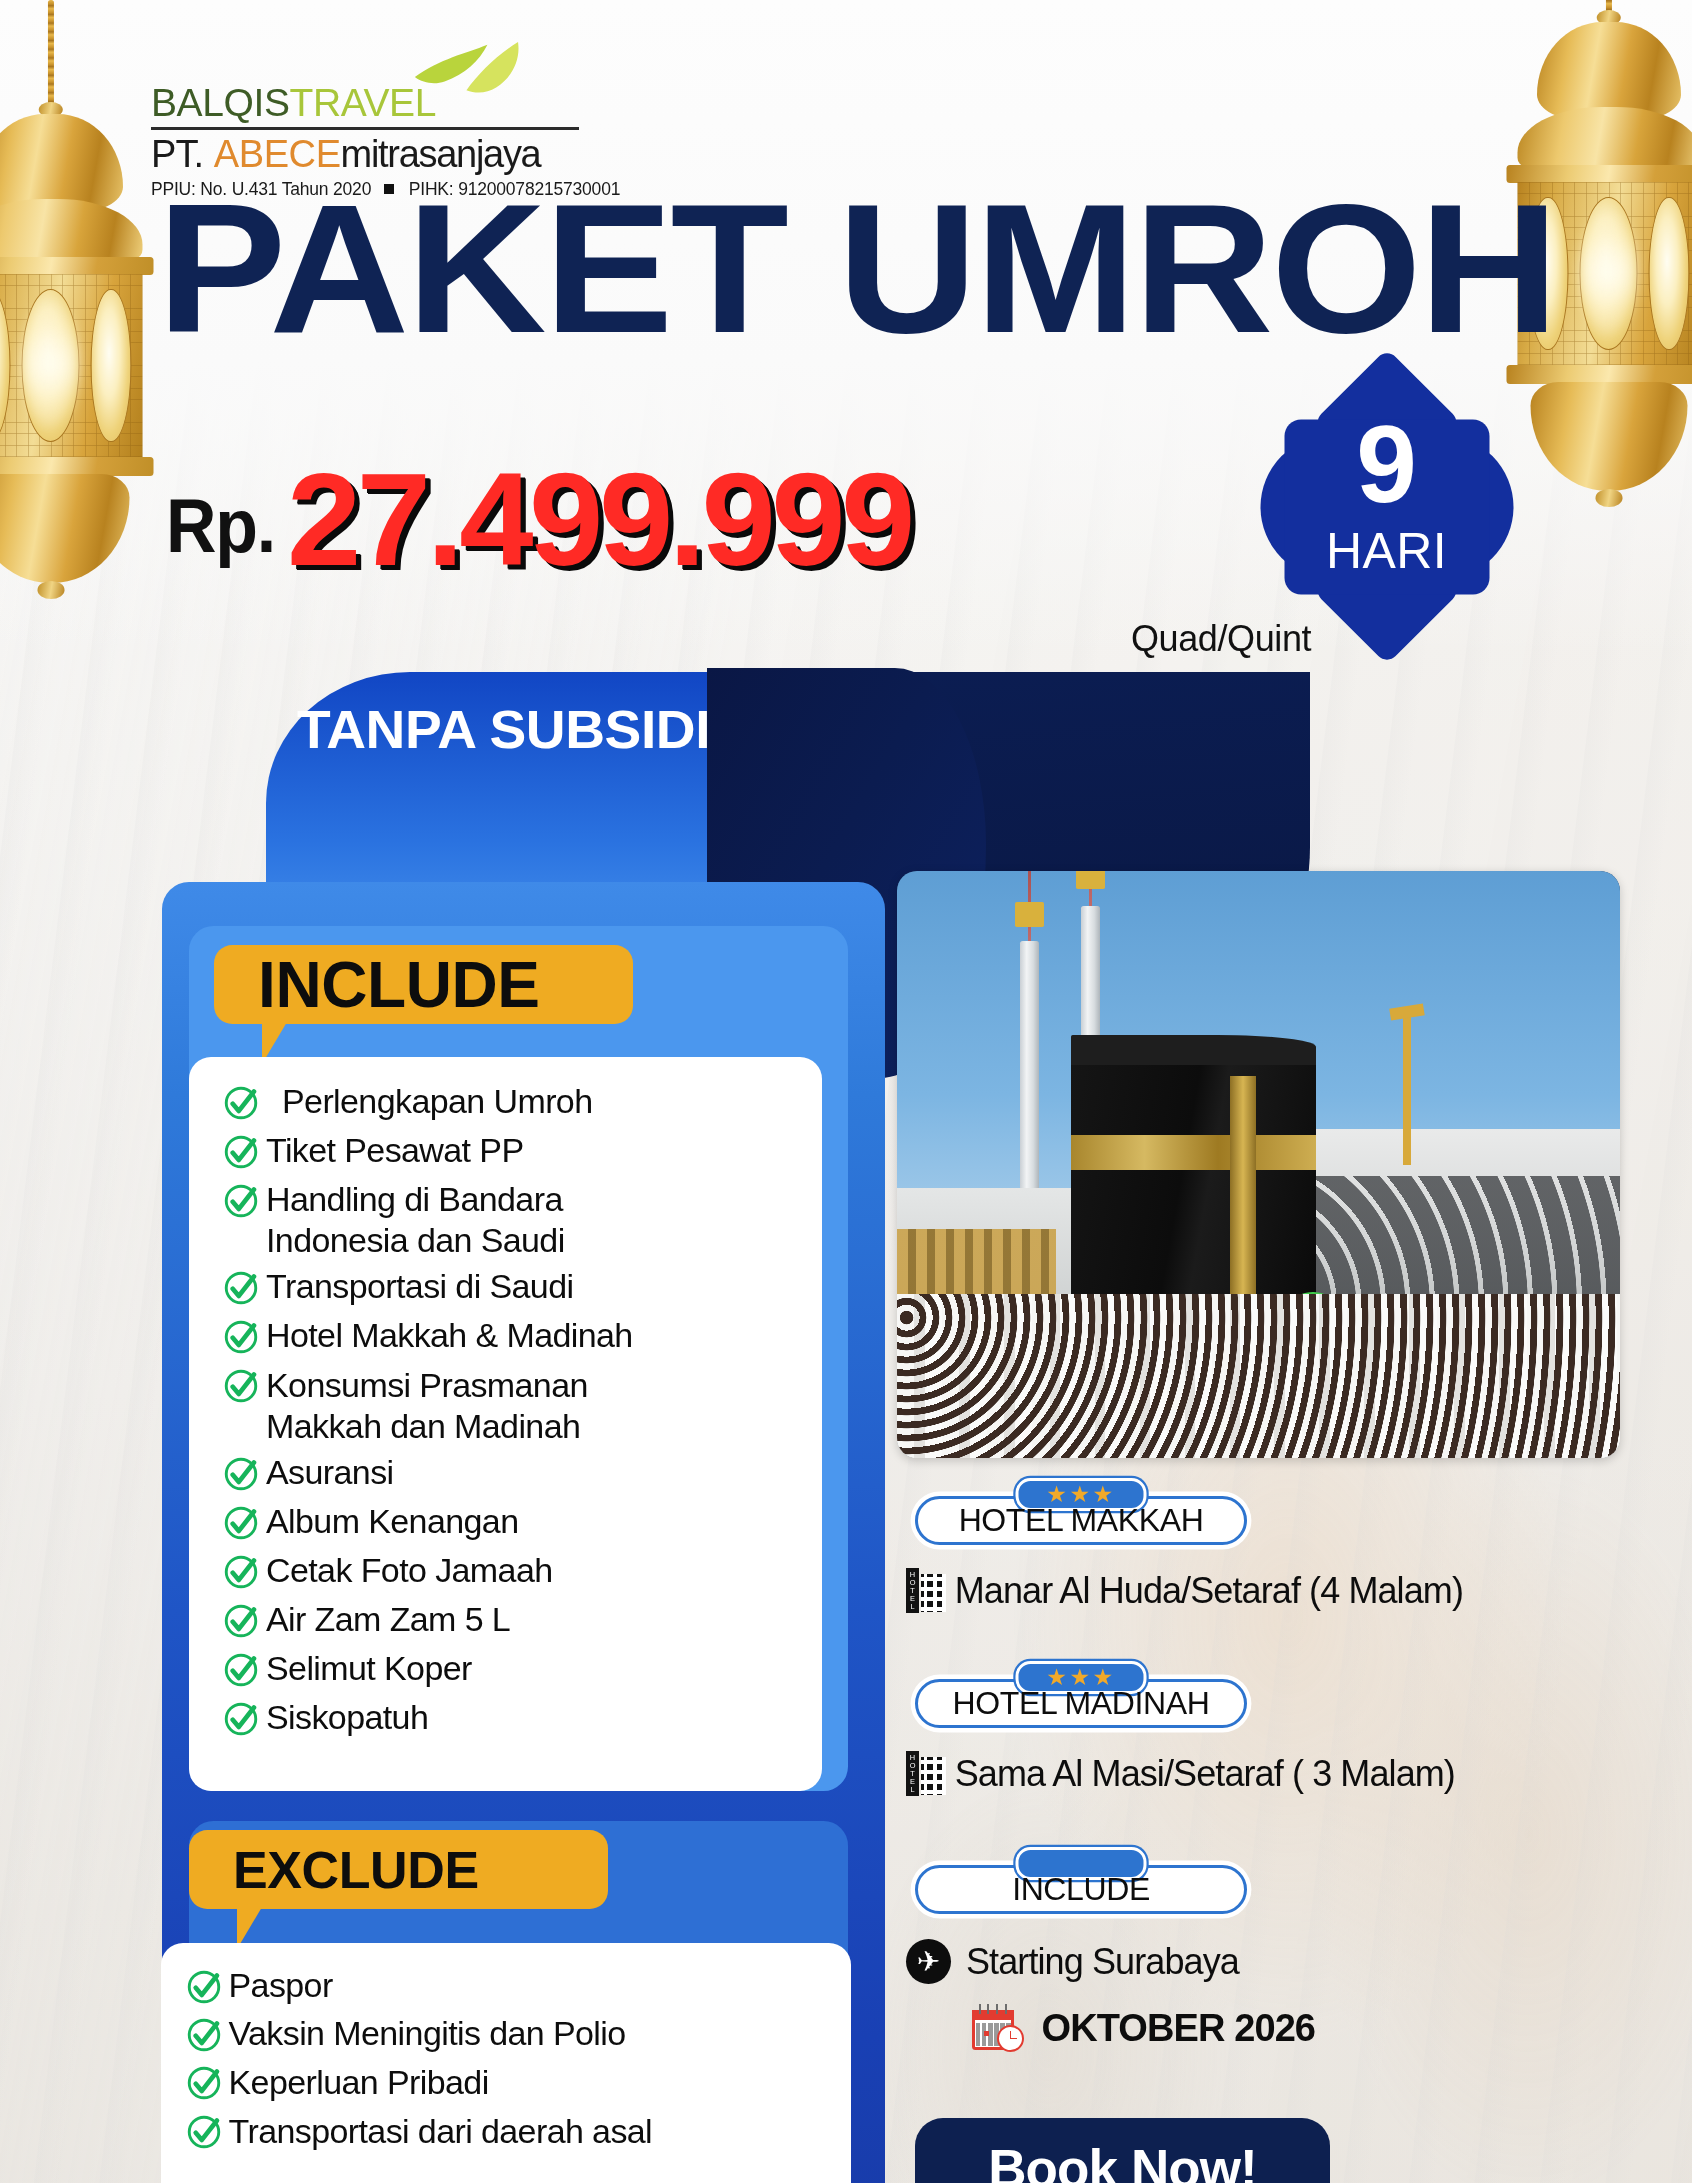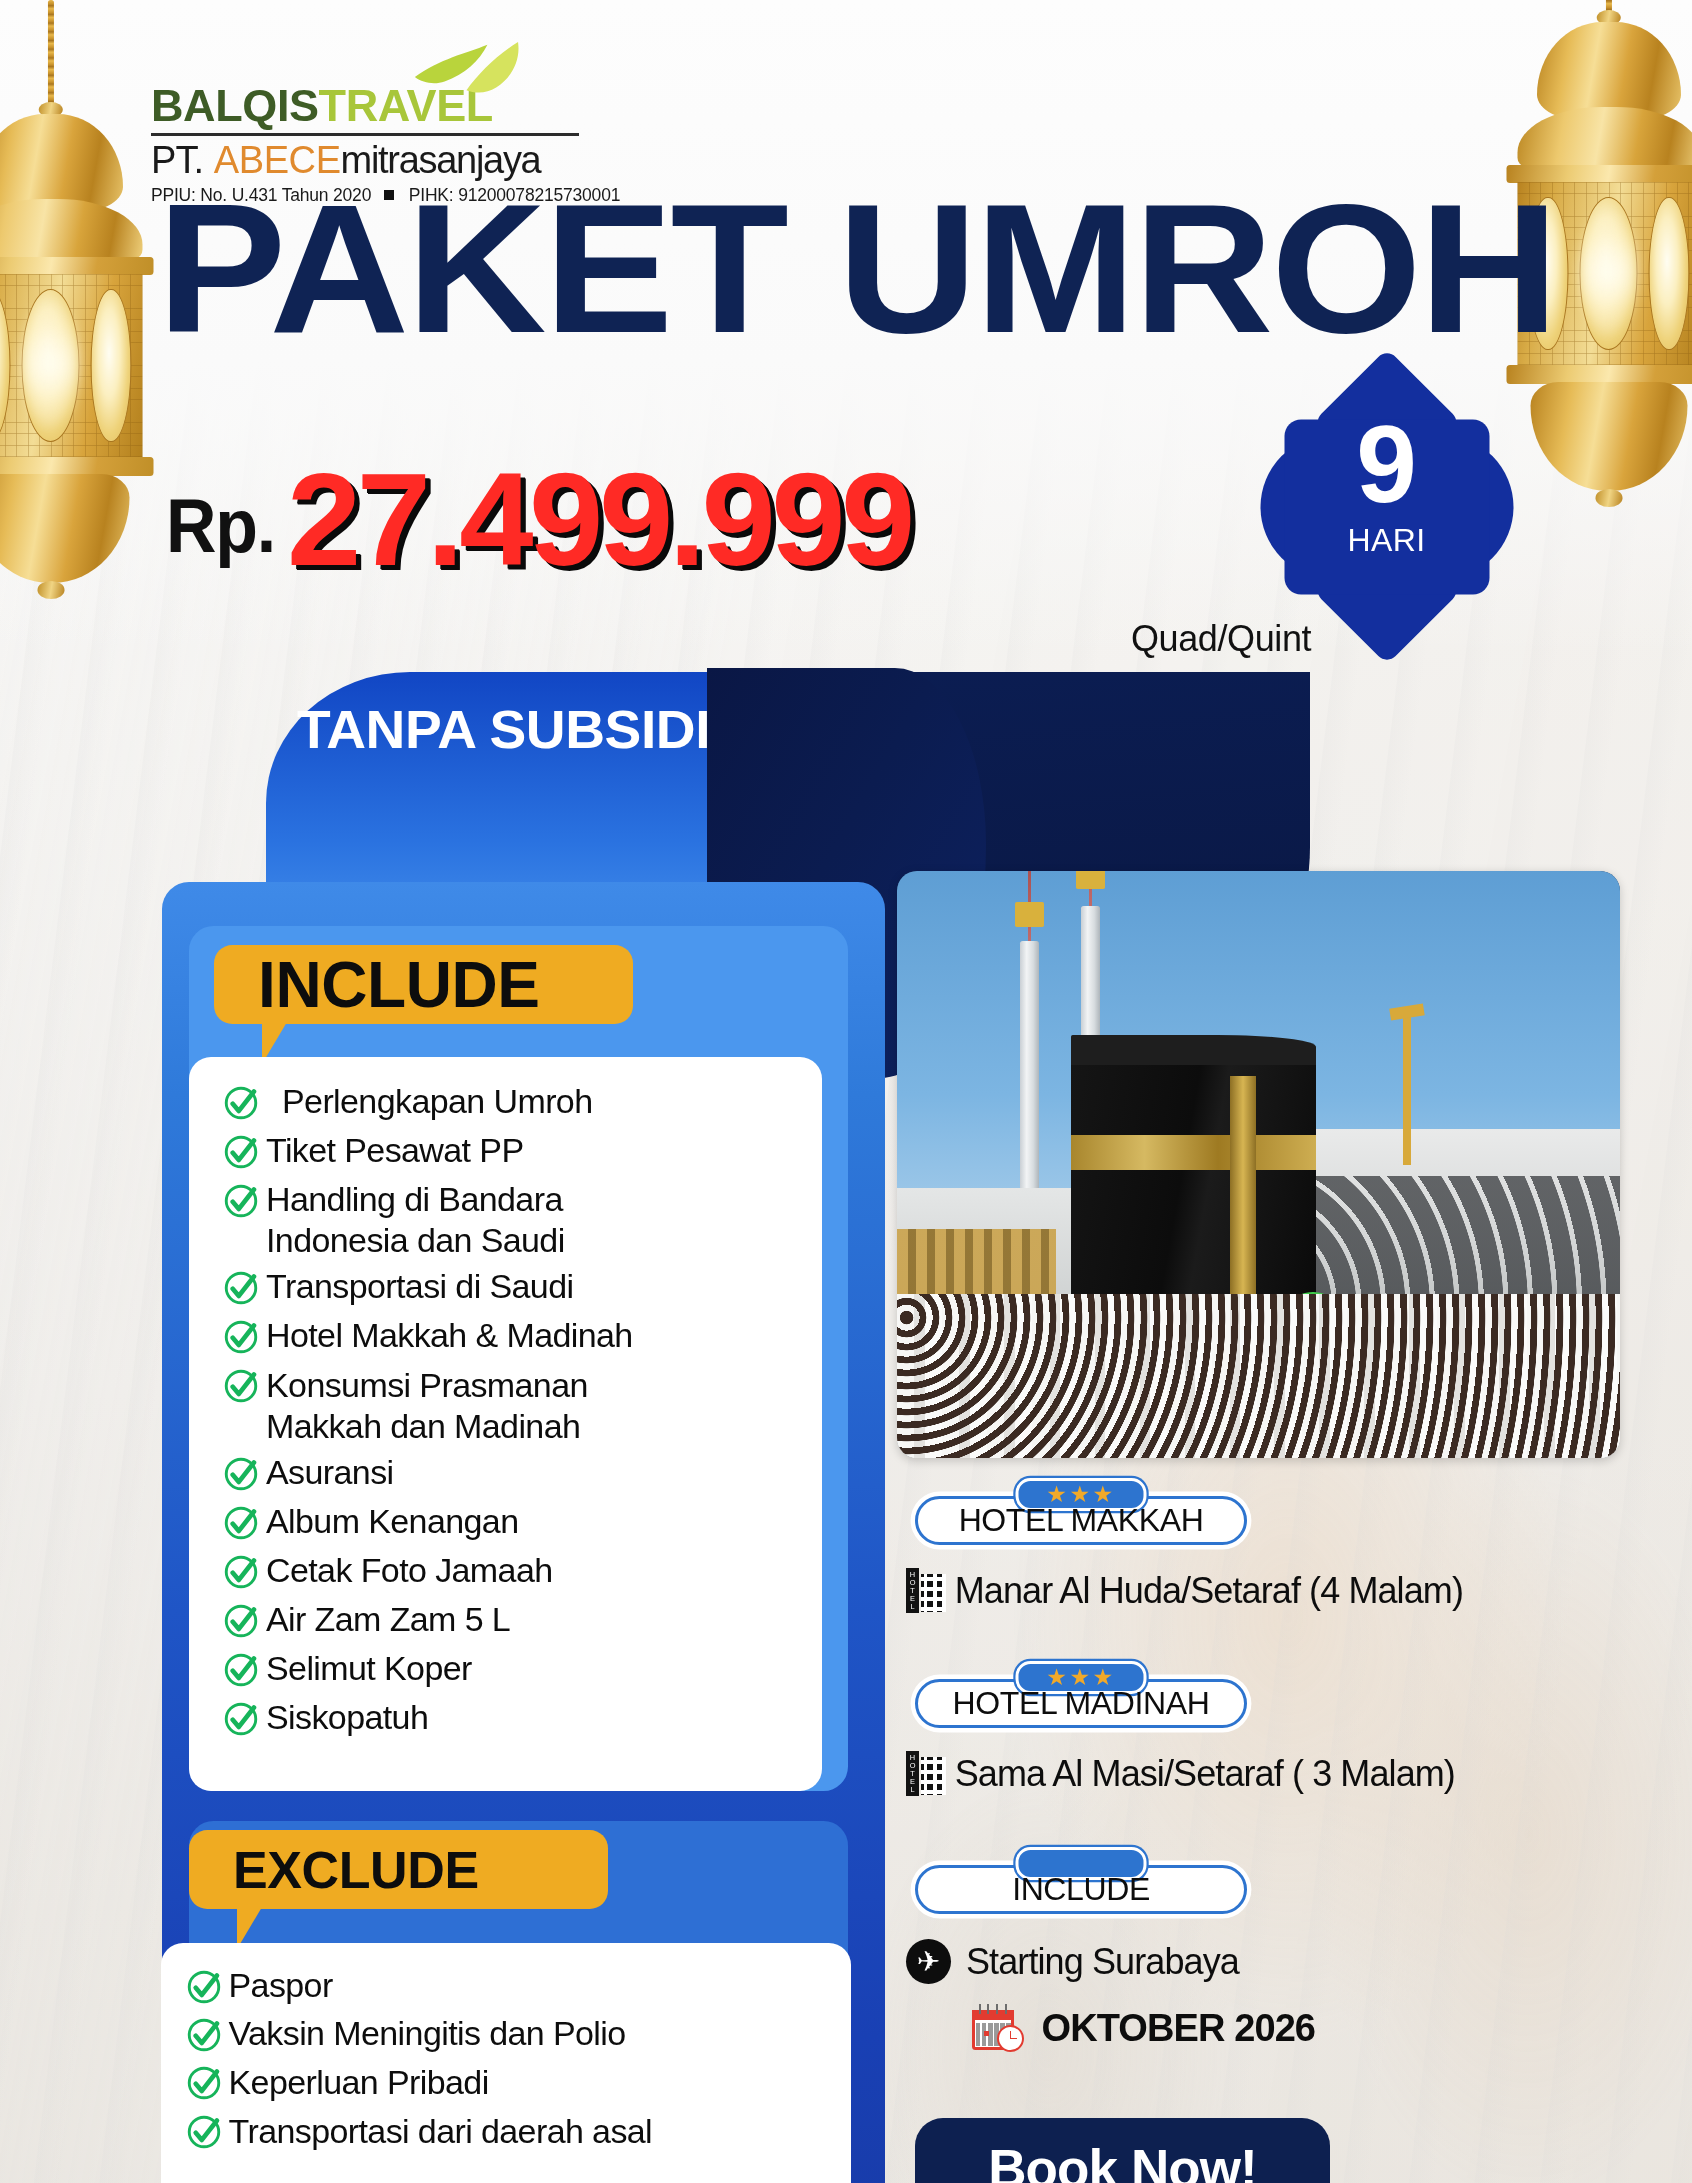--- a/index.html
+++ b/index.html
@@ -59,21 +59,21 @@
     background: linear-gradient(100deg,#b8821f 0%,#eccb72 30%,#fbe8ad 50%,#d4a03a 72%,#c08f28 100%); }
   .lan-bowl { position:absolute; left:50%; transform:translateX(-50%);
     border-radius: 18% 18% 50% 50% / 22% 22% 80% 80%;
     background: linear-gradient(100deg,#b8821f 0%,#e6bb56 24%,#f6de96 42%,#d9a43c 62%,#b8821f 80%,#e8c46a 100%); }
   .lan-tip { position:absolute; left:50%; transform:translateX(-50%); border-radius:50%;
     background: linear-gradient(100deg,#c08f28,#f0d483,#b8821f); }
 
   
   .logo { position:absolute; left:151px; top:83px; width:428px; }
   .logo-swoosh { position:absolute; right:47px; top:-42px; width:118px; height:52px; }
-  .logo-row1 { font-size:45px; font-weight:700; letter-spacing:-0.4px; line-height:1;
+  .logo-row1 { font-size:39px; font-weight:400; letter-spacing:-0.4px; line-height:1;
     font-family:"Liberation Sans", sans-serif; }
   .logo-balqis { color:#3e5c26; }
   .logo-travel { color:#a8c63a; }
   .logo-rule { height:3.1px; background:#2c2c2c; margin:5.2px 0 4.4px 0; width:428px; }
   .logo-row2 { font-size:38px; line-height:1; white-space:nowrap; font-weight:400; }
   .logo-pt { color:#1a1a1a; letter-spacing:-0.9px; }
   .logo-abece { color:#e08a2e; letter-spacing:-0.4px; }
   .logo-mitra { color:#1a1a1a; letter-spacing:-1.3px; }
   .logo-row3 { margin-top:6.1px; font-size:17.5px; color:#1a1a1a; white-space:nowrap; letter-spacing:-0.2px; }
   .logo-sq { display:inline-block; width:9.6px; height:9.6px; background:#111; margin:0 15px 0 13px; vertical-align:0.9px; }
@@ -104,21 +104,21 @@
     width:205px; height:175px; background:#132f9e; border-radius:16.6px; }
   .db-round { position:absolute; left:50%; top:50%; transform:translate(-50%,-50%);
     width:253px; height:144px; background:#132f9e; border-radius:436px; }
   .db-diamond { position:absolute; left:50%; width:105px; height:105px; background:#132f9e;
     transform:translateX(-50%) rotate(45deg); border-radius:12.2px; }
   .db-d-top { top:-25px; }
   .db-d-bot { bottom:-25px; }
   .db-num { position:absolute; left:0; right:0; top:15.3px; text-align:center; color:#fff;
     font-size:109px; font-weight:700; line-height:1; }
   .db-hari { position:absolute; left:0; right:0; top:127px; text-align:center; color:#fff;
-    font-size:32px; font-weight:400; letter-spacing:0.4px; }
+    font-size:50px; font-weight:400; letter-spacing:0.4px; }
 
   
   .panel-shadow {
     position:absolute; left:869px; top:672px; width:441px; height:402px;
     background: linear-gradient(175deg,#0b1d52 0%,#0a1947 60%,#0a1745 100%);
     border-radius: 0 0 227px 0;
   }
   .panel-curl {
     position:absolute; left:266px; top:672px; width:620px; height:402px;
     background: linear-gradient(180deg,#1146c4 0%,#2a72e0 42%,#4f9bf0 78%,#5aa5f2 100%);

